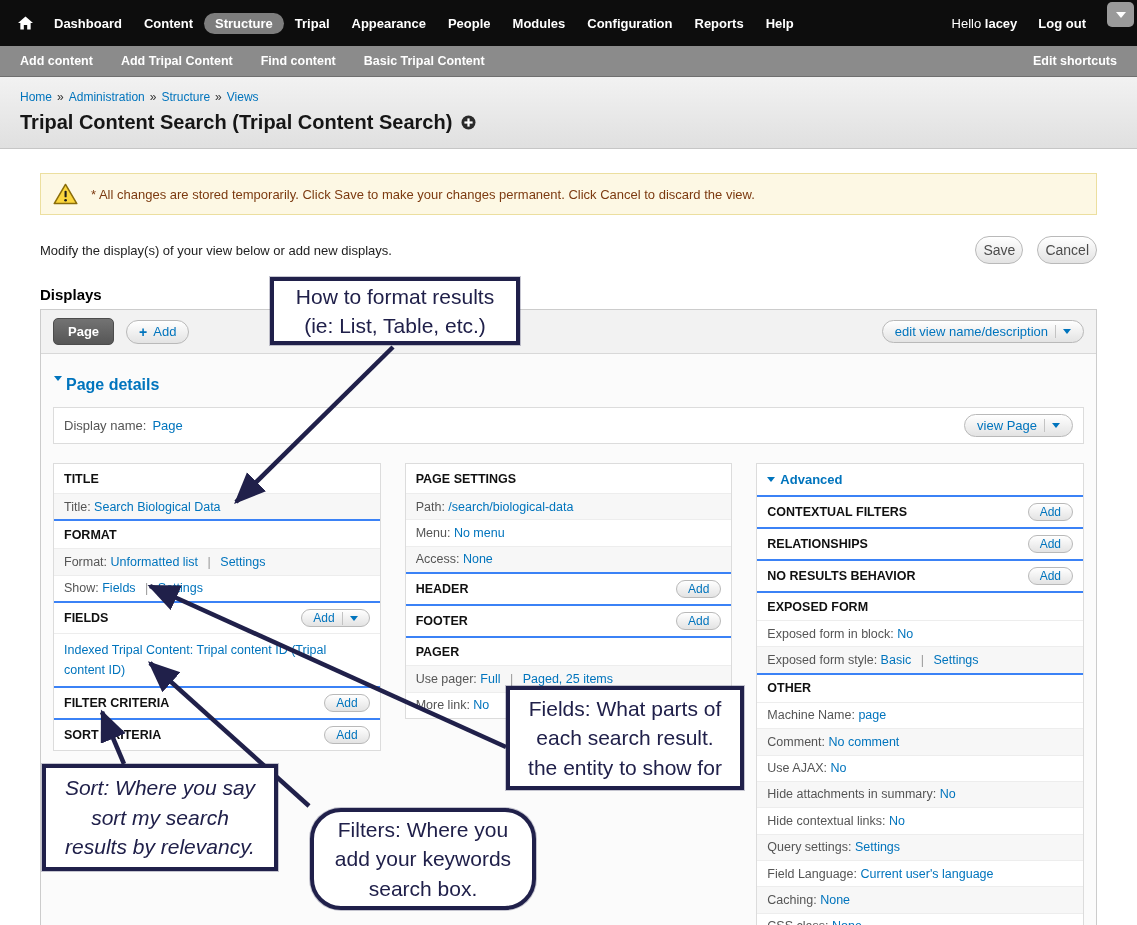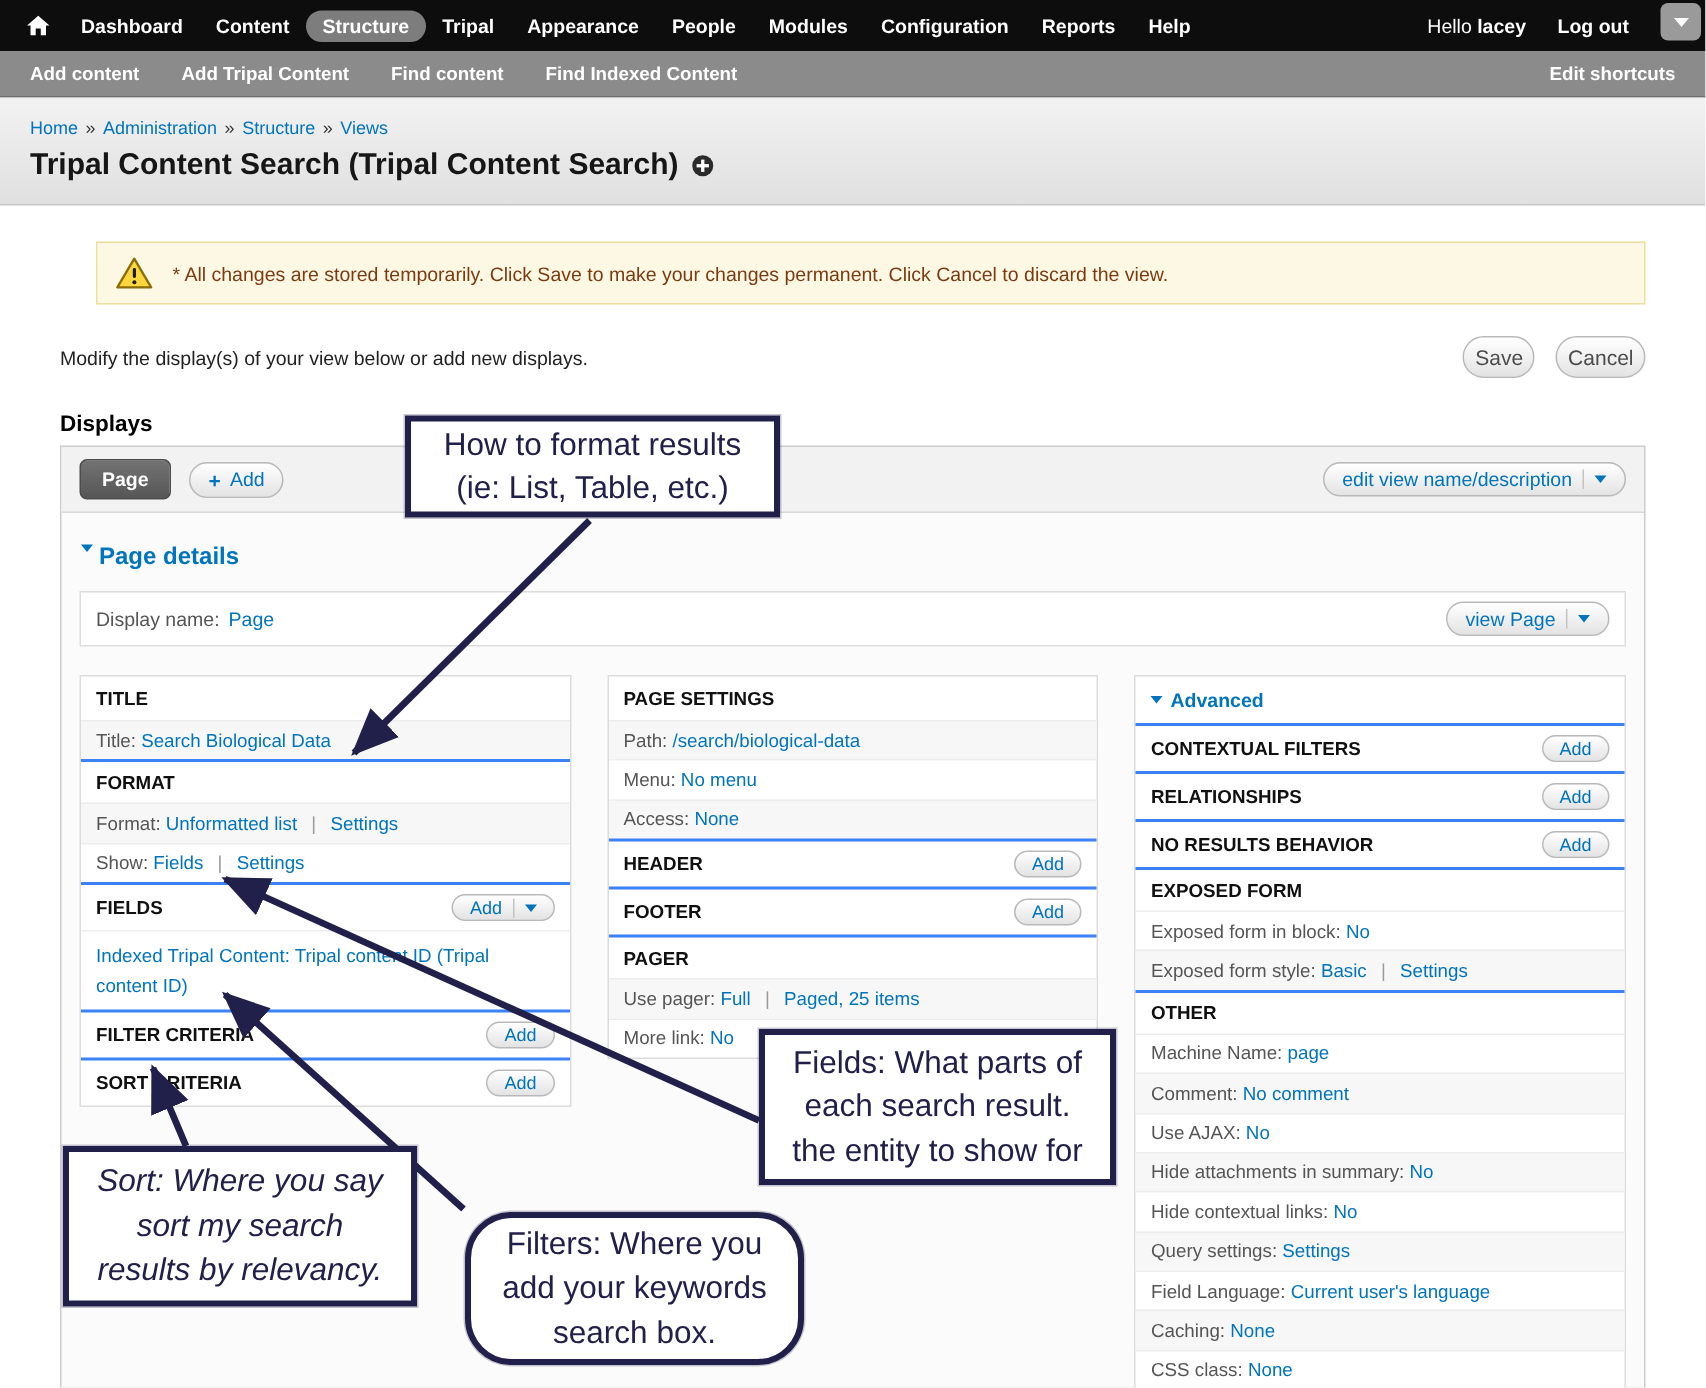--- a/index.html
+++ b/index.html
@@ -7,21 +7,21 @@
   body {
     font-family:"Liberation Sans", sans-serif;
     background:#ffffff;
     position:relative;
     overflow:hidden;
   }
   a { text-decoration:none; cursor:pointer; }
 
   
   .admin-bar {
-    height:34px; background:#0d0d0d; display:flex; align-items:center;
+    height:46px; background:#0d0d0d; display:flex; align-items:center;
     padding:0 10px; position:relative; z-index:5;
   }
   .home-btn { display:flex; align-items:center; padding:0 10px 0 8px; }
   .tb-item {
     color:#fff; font-size:13px; font-weight:bold; padding:3px 11px;
   }
   .tb-item.active { background:#7d7d7d; border-radius:11px; }
   .spacer { flex:1; }
   .greet { color:#fff; font-size:13px; padding:3px 10px; }
   .corner-btn {
@@ -55,21 +55,21 @@
     font-size:20px; font-weight:bold; color:#161616;
     display:flex; align-items:center; gap:9px;
   }
 
   
   .main { padding:0 40px; }
   .warning-box {
     margin-top:24px;
     background:#fdf8e4; border:1px solid #ecdf9f;
     padding:9px 12px; display:flex; align-items:center; gap:13px;
-    font-size:13px; color:#7c3a10;margin-left:24px;
+    font-size:13px; color:#7c3a10;
   }
   .intro-row { margin-top:21px; display:flex; align-items:center; }
   .intro-row p { font-size:13px; color:#222; }
   .action-buttons { margin-left:auto; display:flex; gap:14px; }
   .pill {
     display:inline-flex; align-items:center; gap:6px;
     background:linear-gradient(#ffffff,#e3e3e3);
     border:1px solid #b9b9b9; border-radius:13px;
     font-family:"Liberation Sans", sans-serif;
     font-size:13px; color:#0074bd; padding:3px 12px; cursor:pointer;
@@ -174,21 +174,21 @@
   <a class="tb-item" style="margin-right:30px;">Log out</a>
   <span class="corner-btn">
     <span class="tri-down-white"></span>
   </span>
 </div>
 
 <div class="shortcut-bar">
   <a class="sc-item">Add content</a>
   <a class="sc-item">Add Tripal Content</a>
   <a class="sc-item">Find content</a>
-  <a class="sc-item">Find Indexed Content</a>
+  <a class="sc-item">Basic Tripal Content</a>
   <a class="sc-edit">Edit shortcuts</a>
 </div>
 
 <div class="page-header">
   <div class="breadcrumb">
     <a>Home</a><span class="bc-sep">»</span><a>Administration</a><span class="bc-sep">»</span><a>Structure</a><span class="bc-sep">»</span><a>Views</a>
   </div>
   <h1 class="page-title">
     <span>Tripal Content Search (Tripal Content Search)</span>
     <svg width="15" height="15" viewBox="0 0 15 15">

